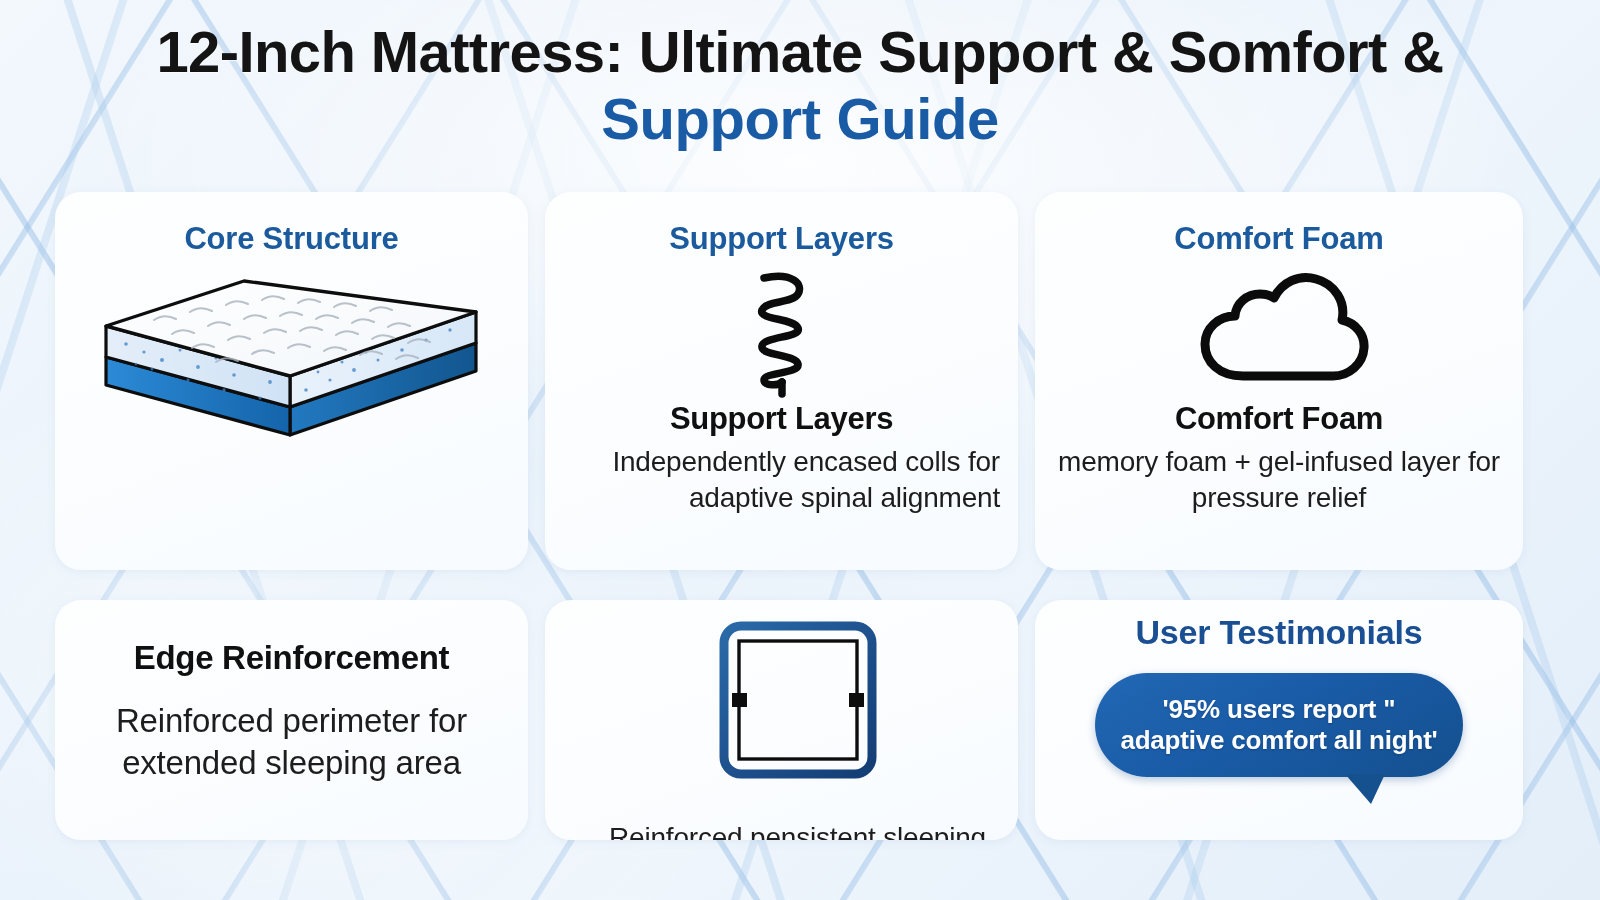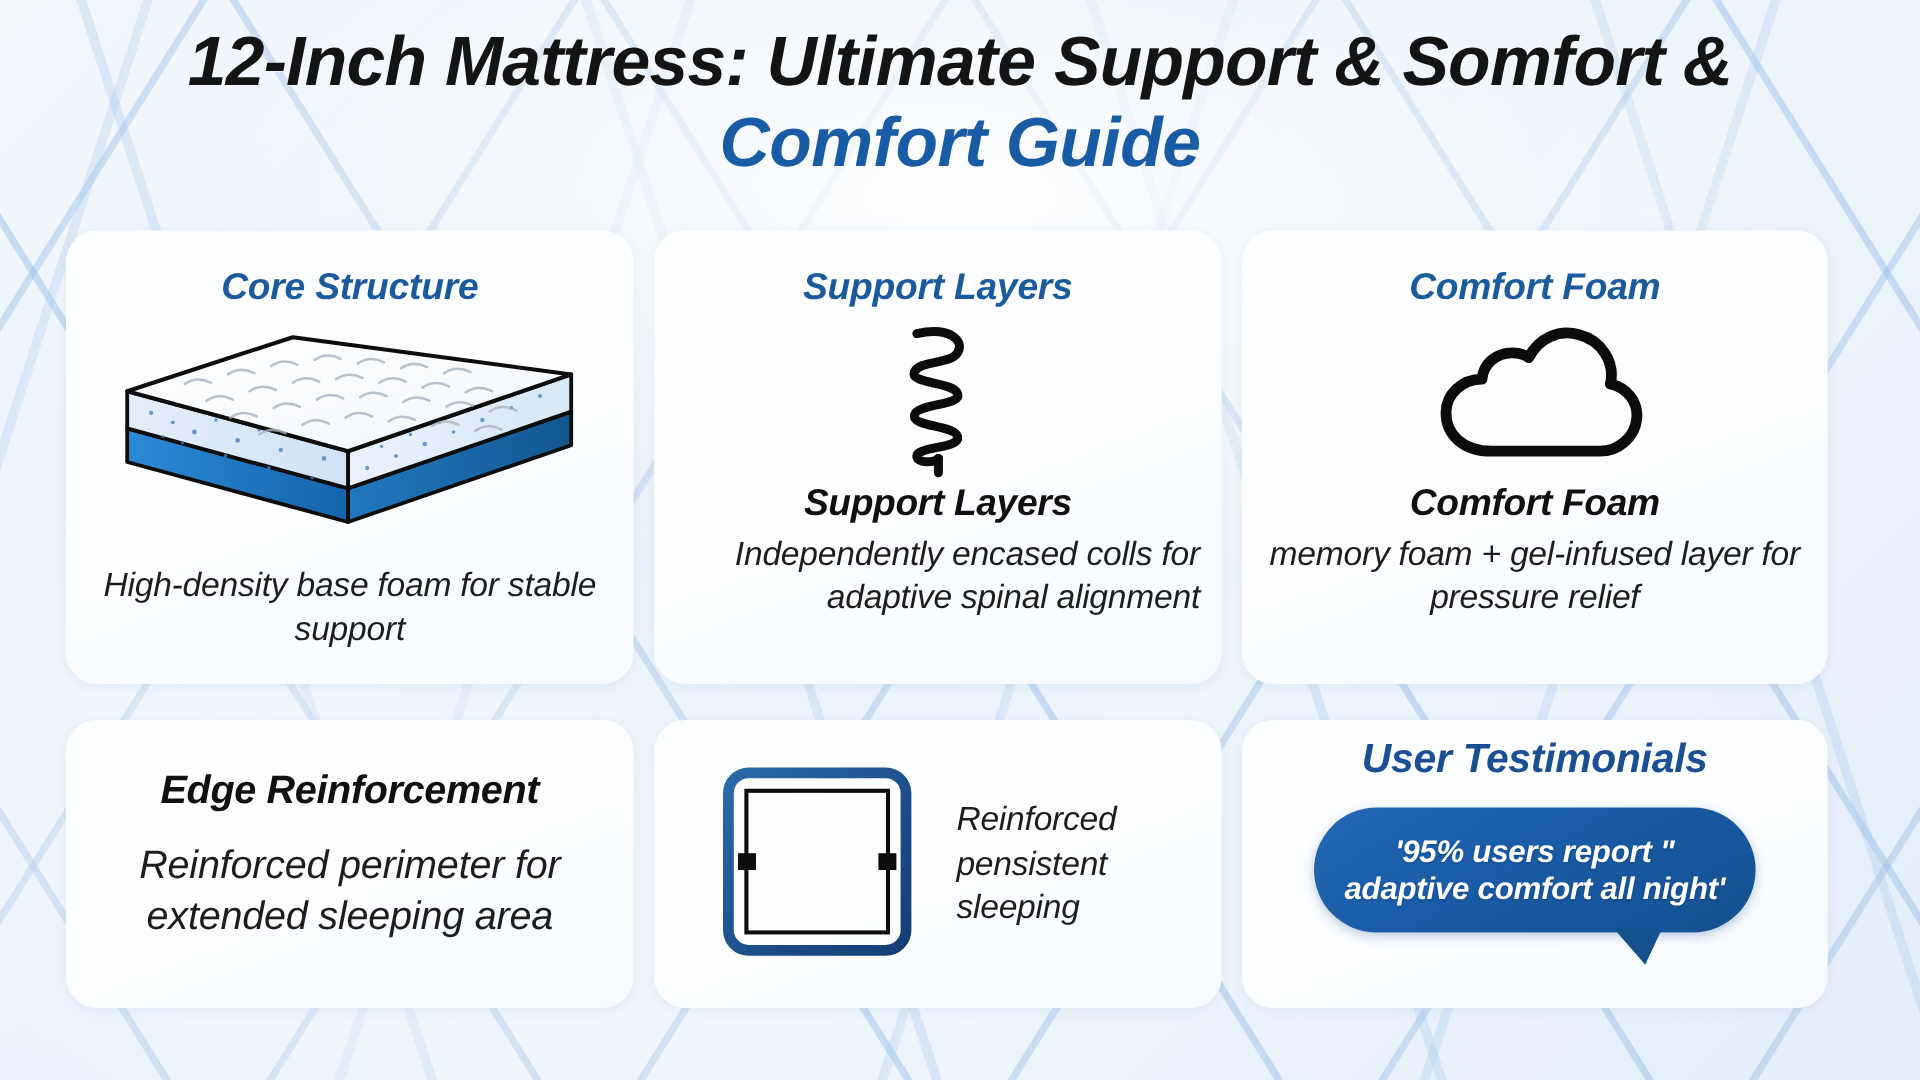--- a/index.html
+++ b/index.html
@@ -15,21 +15,20 @@
   }
 
   
   #canvas {
     position: relative;
     width: 1600px;
     height: 900px;
     overflow: hidden;
     background:
       linear-gradient(135deg, #f3f8fd 0%, #e6f0fa 38%, #eef5fc 62%, #e3eef9 100%);
-    font-style: italic;
   }
   .bg-lattice {
     position: absolute;
     inset: -200px;
     background-image:
       repeating-linear-gradient(58deg,
         rgba(160,196,232,0.00) 0px,
         rgba(160,196,232,0.00) 128px,
         rgba(150,190,230,0.45) 129px,
         rgba(150,190,230,0.50) 134px,
@@ -180,21 +179,21 @@
   #card-comfort .card-subtitle { margin-top: 4px; }
   #card-comfort .card-caption { margin-top: 8px; }
 
   
   #card-edge .card-inner { justify-content: center; padding-top: 0; }
   #card-edge .card-subtitle { font-size: 33px; }
   #card-edge .card-caption { margin-top: 24px; font-size: 33px; }
 
   
   #card-frame .card-inner {
-    flex-direction: row;
+    flex-direction: column;
     align-items: center;
     justify-content: flex-start;
     padding: 18px 22px 18px 54px;
     gap: 34px;
   }
   .frame-wrap { flex: 0 0 auto; }
   #card-frame .card-caption { text-align: left; font-size: 28px; line-height: 1.3; }
 
   
   #card-testimonial .card-inner { padding-top: 14px; }
@@ -236,21 +235,21 @@
 <body>
 
 <div id="canvas">
 
   <div class="bg-lattice"></div>
   <div class="bg-lattice-2"></div>
   <div class="bg-haze"></div>
 
   <div id="title-block">
     <div class="title-line-1">12-Inch Mattress: Ultimate Support &amp; Somfort &amp;</div>
-    <div class="title-line-2">Comfort Guide</div>
+    <div class="title-line-2">Support Guide</div>
   </div>
 
   <div id="grid">
 
     <div class="card" id="card-core">
       <div class="card-inner">
         <div class="card-header">Core Structure</div>
 
         <div class="mattress-wrap">
           <svg viewBox="0 0 400 172" width="400" height="172" aria-hidden="true">
@@ -341,21 +340,20 @@
               <path d="M124,90 q10,-7 22,-1"></path>
               <path d="M160,82 q10,-7 22,-1"></path>
               <path d="M196,76 q10,-7 22,-1"></path>
               <path d="M232,79 q10,-7 22,-1"></path>
               <path d="M268,83 q10,-7 22,-1"></path>
               <path d="M304,87 q10,-7 22,-1"></path>
             </g>
           </svg>
         </div>
 
-        <div class="card-caption">High-density base foam for stable support</div>
       </div>
     </div>
 
     <div class="card" id="card-support">
       <div class="card-inner">
         <div class="card-header">Support Layers</div>
 
         <div class="spring-wrap">
           <svg viewBox="0 0 80 136" width="80" height="136" aria-hidden="true">
             <g fill="none" stroke="#0b0b0b" stroke-width="7.5" stroke-linecap="round" stroke-linejoin="round">

